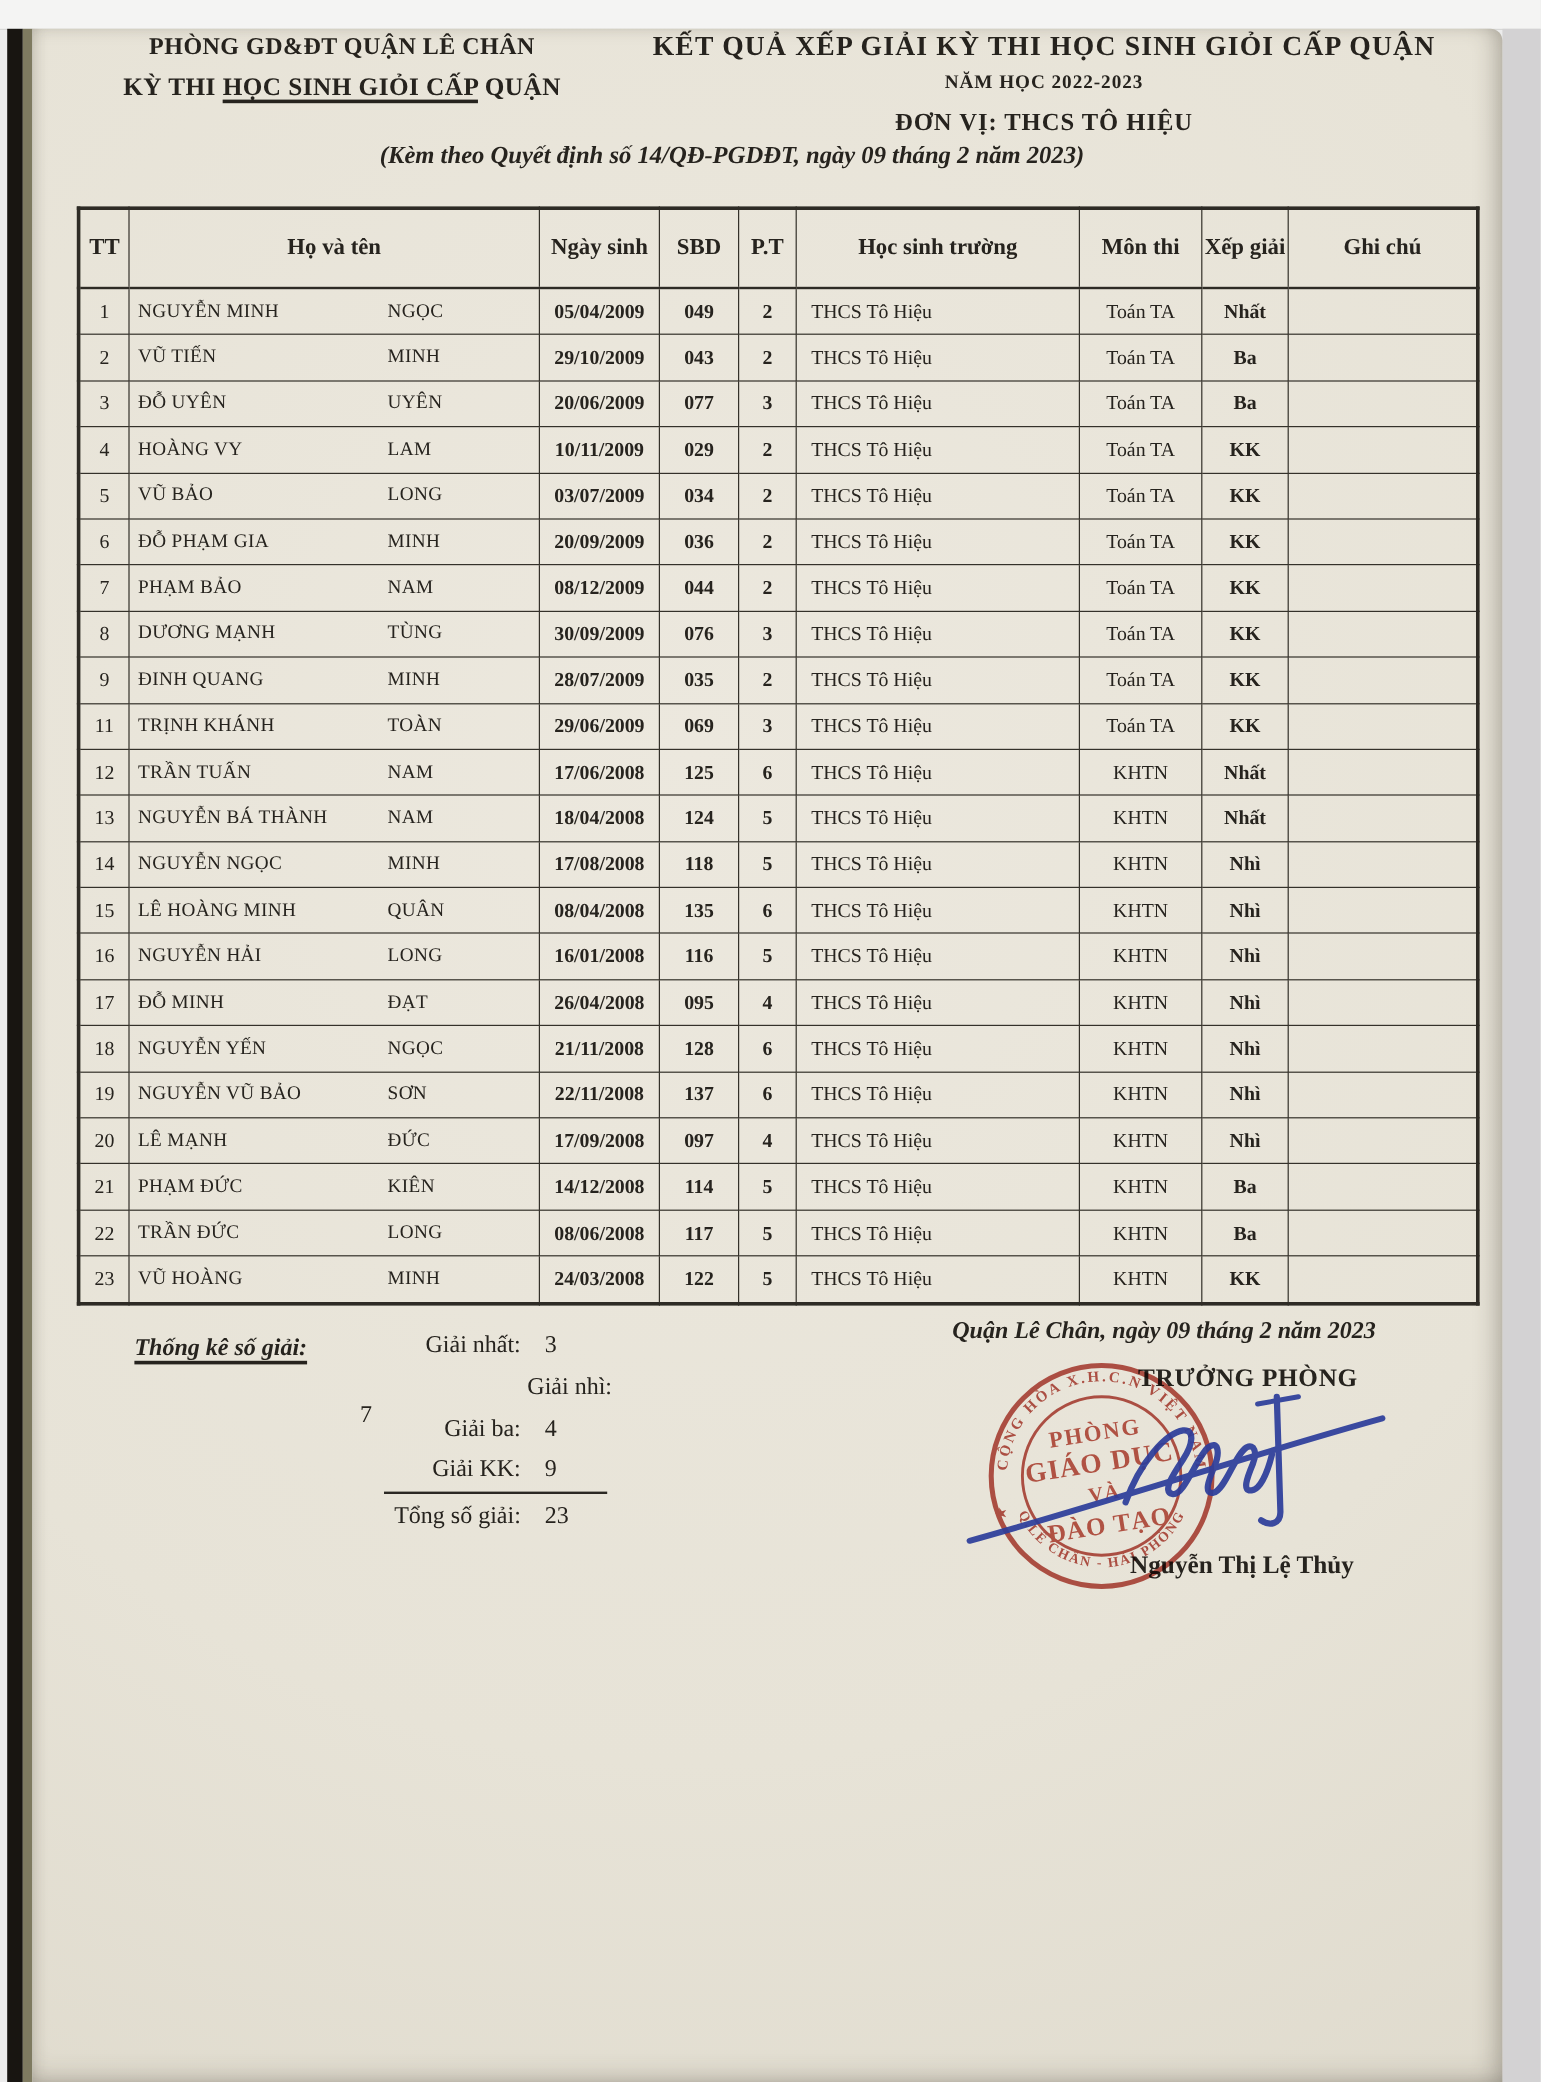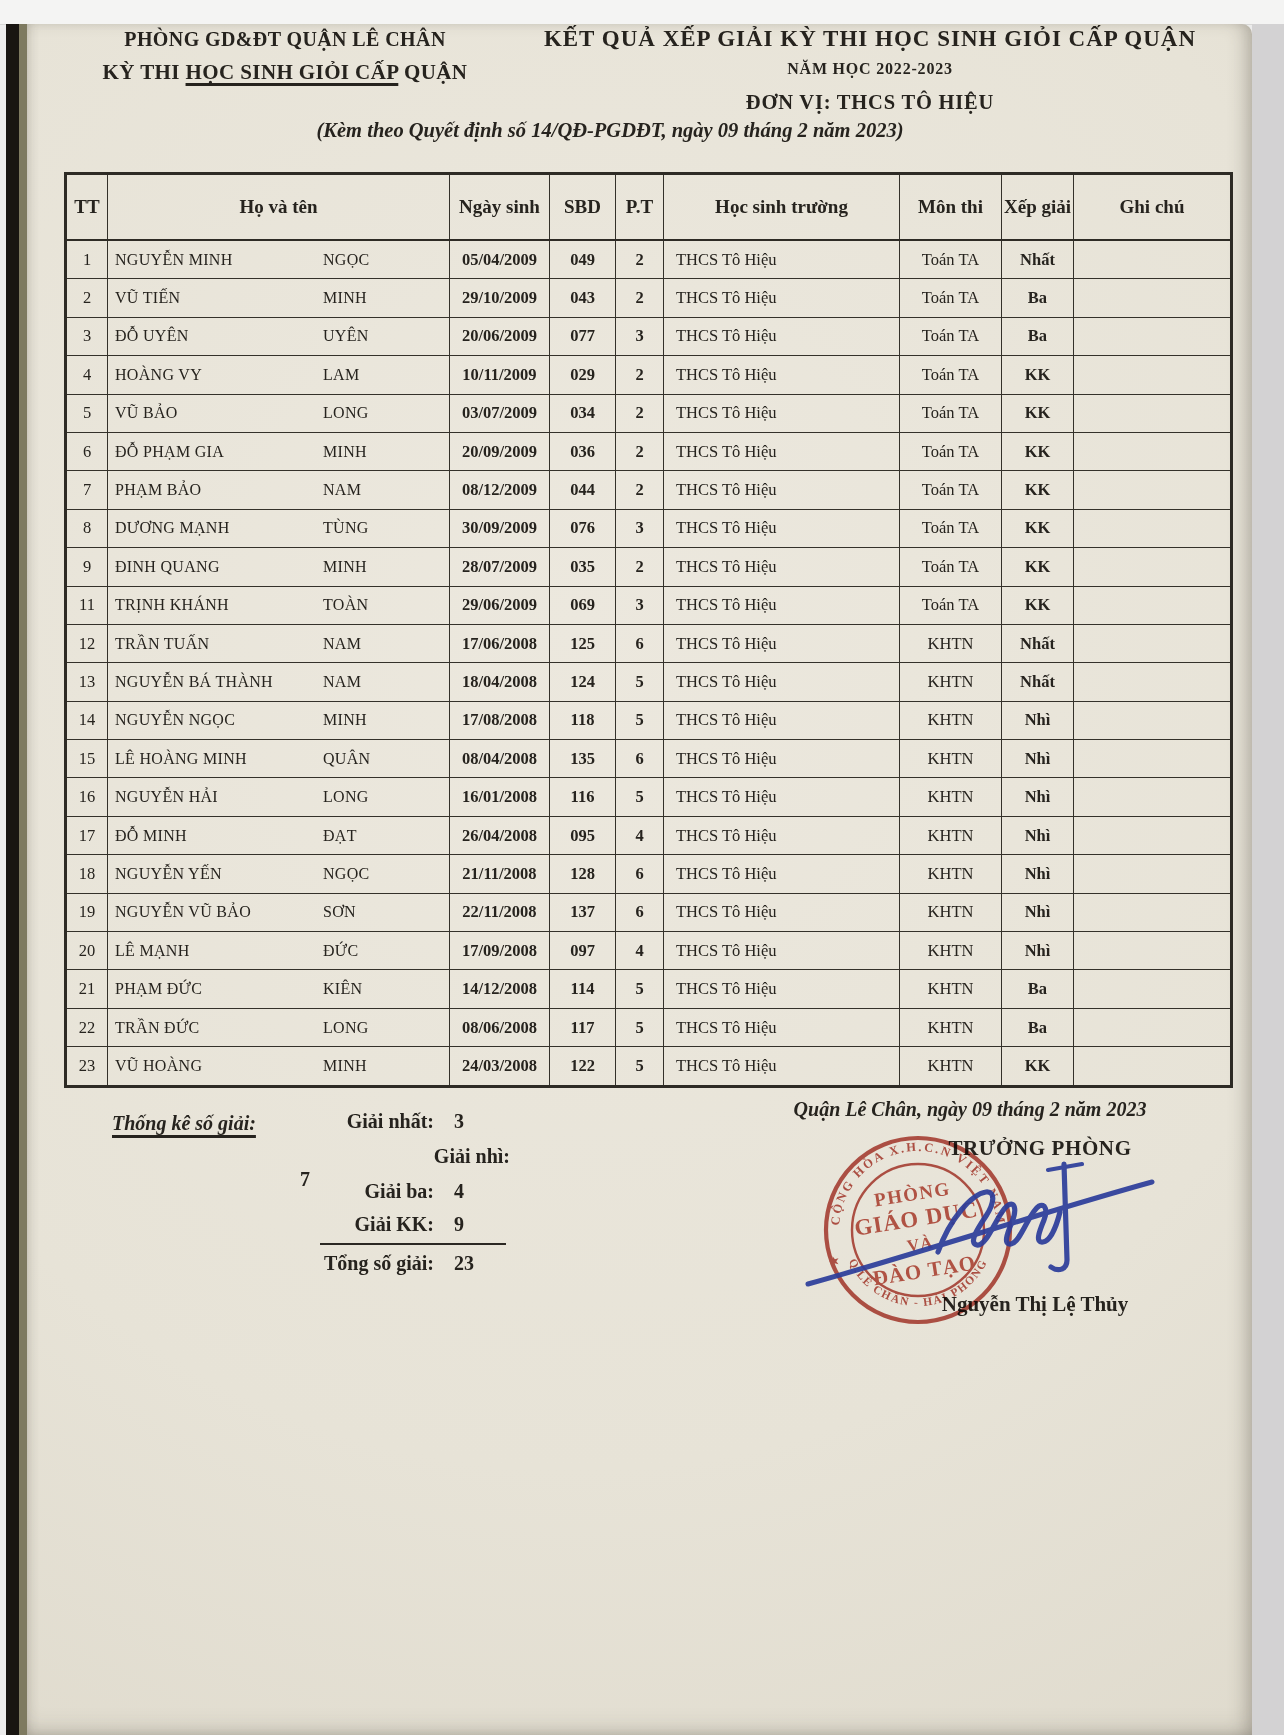--- a/index.html
+++ b/index.html
@@ -38,21 +38,21 @@
   .c-name .in{display:flex;justify-content:space-between;align-items:center;}
   .c-name .fam{letter-spacing:.3px;font-size:16px;}
   .c-name .giv{width:118px;text-align:left;font-size:16px;letter-spacing:.3px;margin-left:20px;}
   .c-dob,.c-sbd,.c-pt{text-align:center;font-weight:bold;font-size:16.5px;}
   .c-school{padding-left:12px;font-size:16px;}
   .c-subj{text-align:center;font-size:16px;}
   .c-prize{text-align:center;font-weight:bold;font-size:17px;}
   
   .stats-title{left:112px;top:1112px;font-size:20px;font-weight:bold;font-style:italic;
                text-decoration:underline;text-decoration-thickness:2.5px;text-underline-offset:5px;}
-  .statline{left:280px;width:230px;display:flex;font-size:20px;font-weight:bold;}
+  .statline{left:280px;width:230px;display:flex;font-size:20px;font-weight:normal;}
   .statline .lab{flex:1;text-align:right;}
   .statline .val{width:56px;text-align:left;padding-left:20px;}
   .statrule{left:320px;top:1243px;width:186px;height:0;border-top:2.6px solid #2b2823;}
   .totalline{top:1252px;}
   
   .dateline{left:770px;top:1098px;width:400px;text-align:center;font-size:20px;font-weight:bold;font-style:italic;}
   .signtitle{left:900px;top:1136px;width:280px;text-align:center;font-size:21px;font-weight:bold;letter-spacing:.6px;}
   .signname{left:890px;top:1292px;width:290px;text-align:center;font-size:21px;font-weight:bold;}
   .stampsvg{left:800px;top:1112px;mix-blend-mode:multiply;opacity:.9;}
   .sigsvg{left:790px;top:1148px;opacity:.92;}

